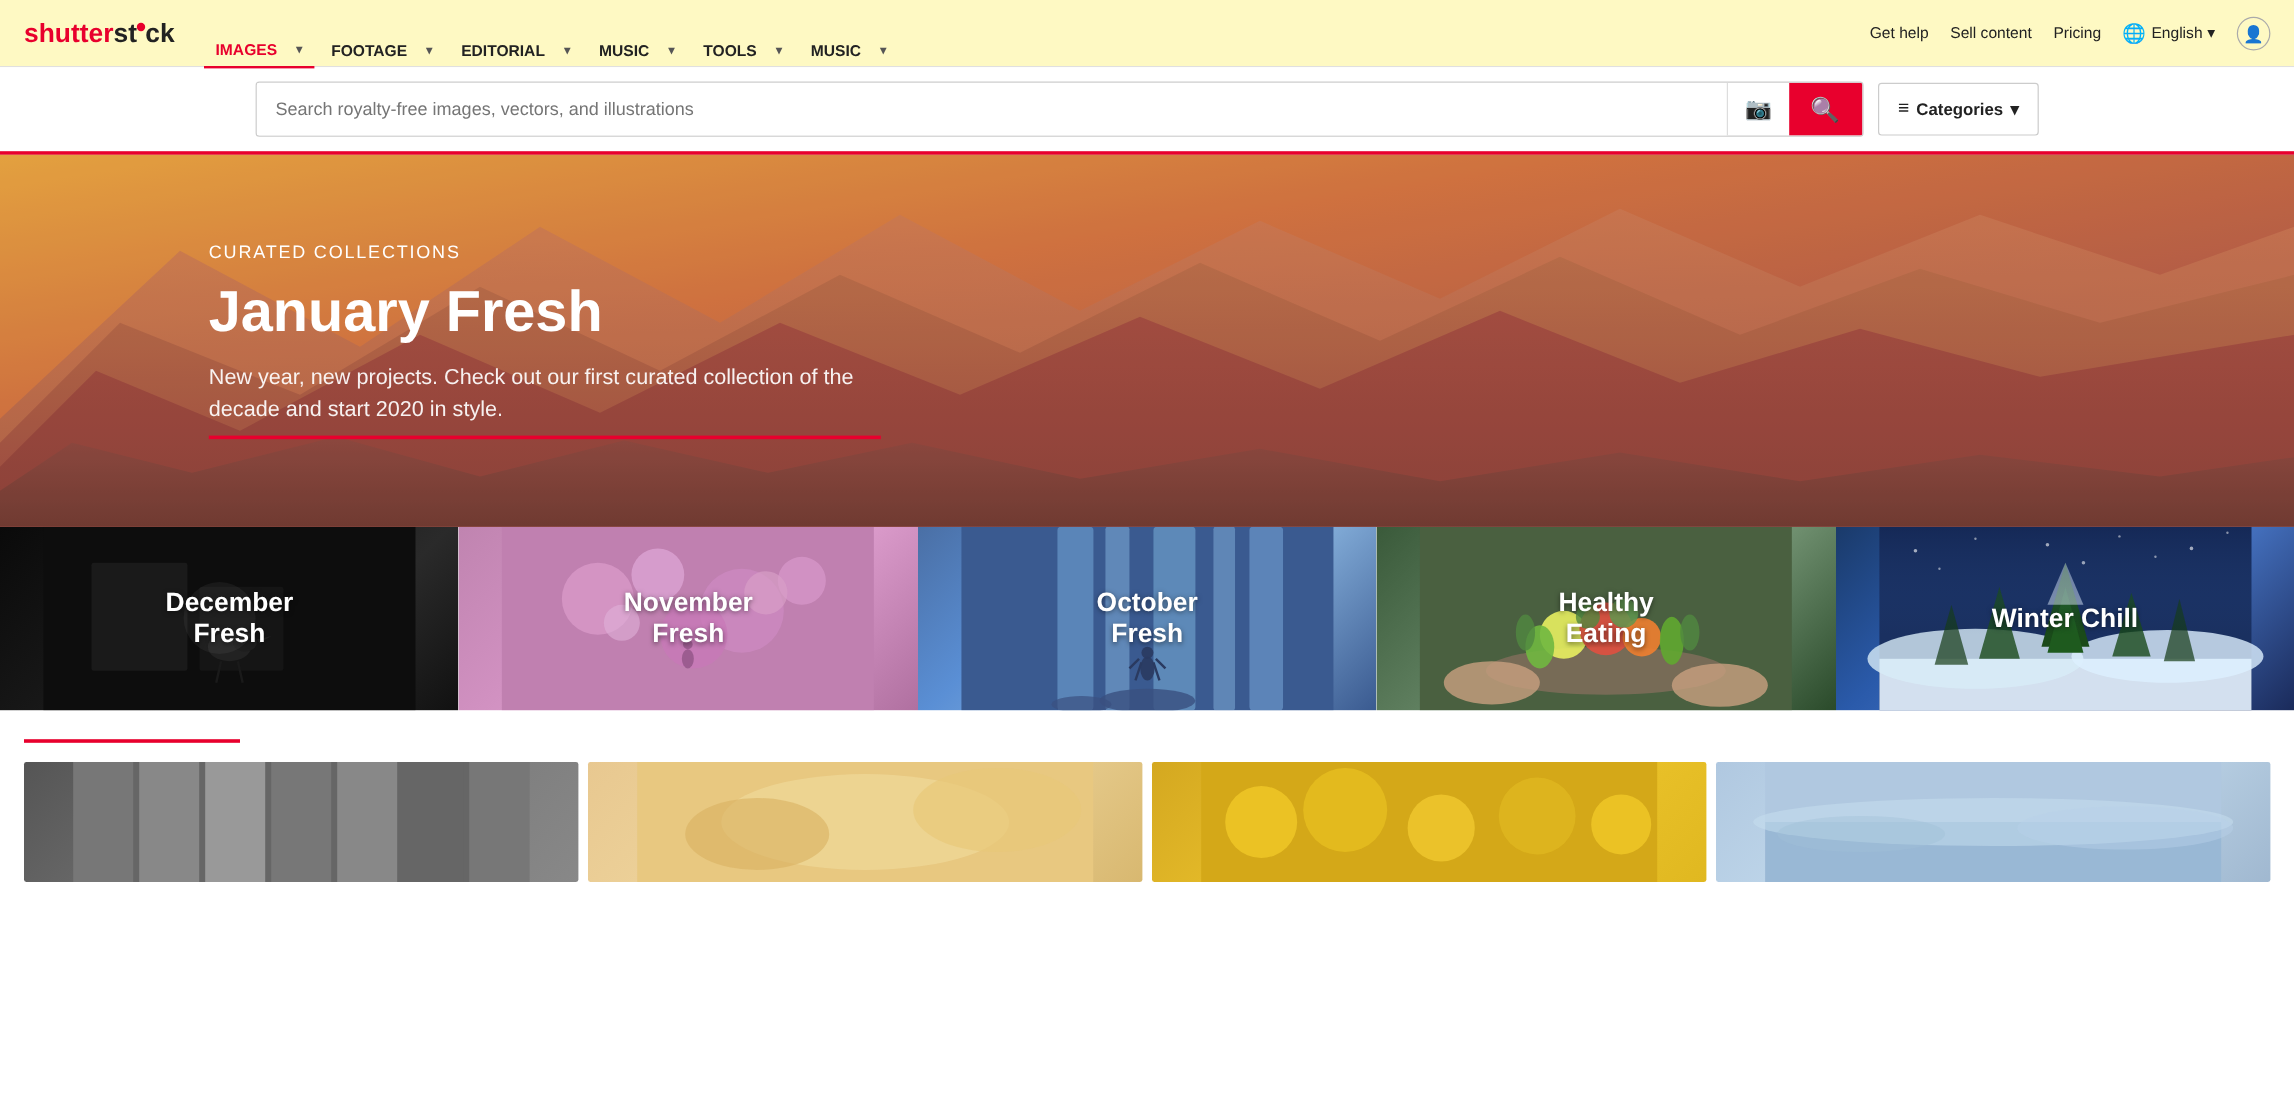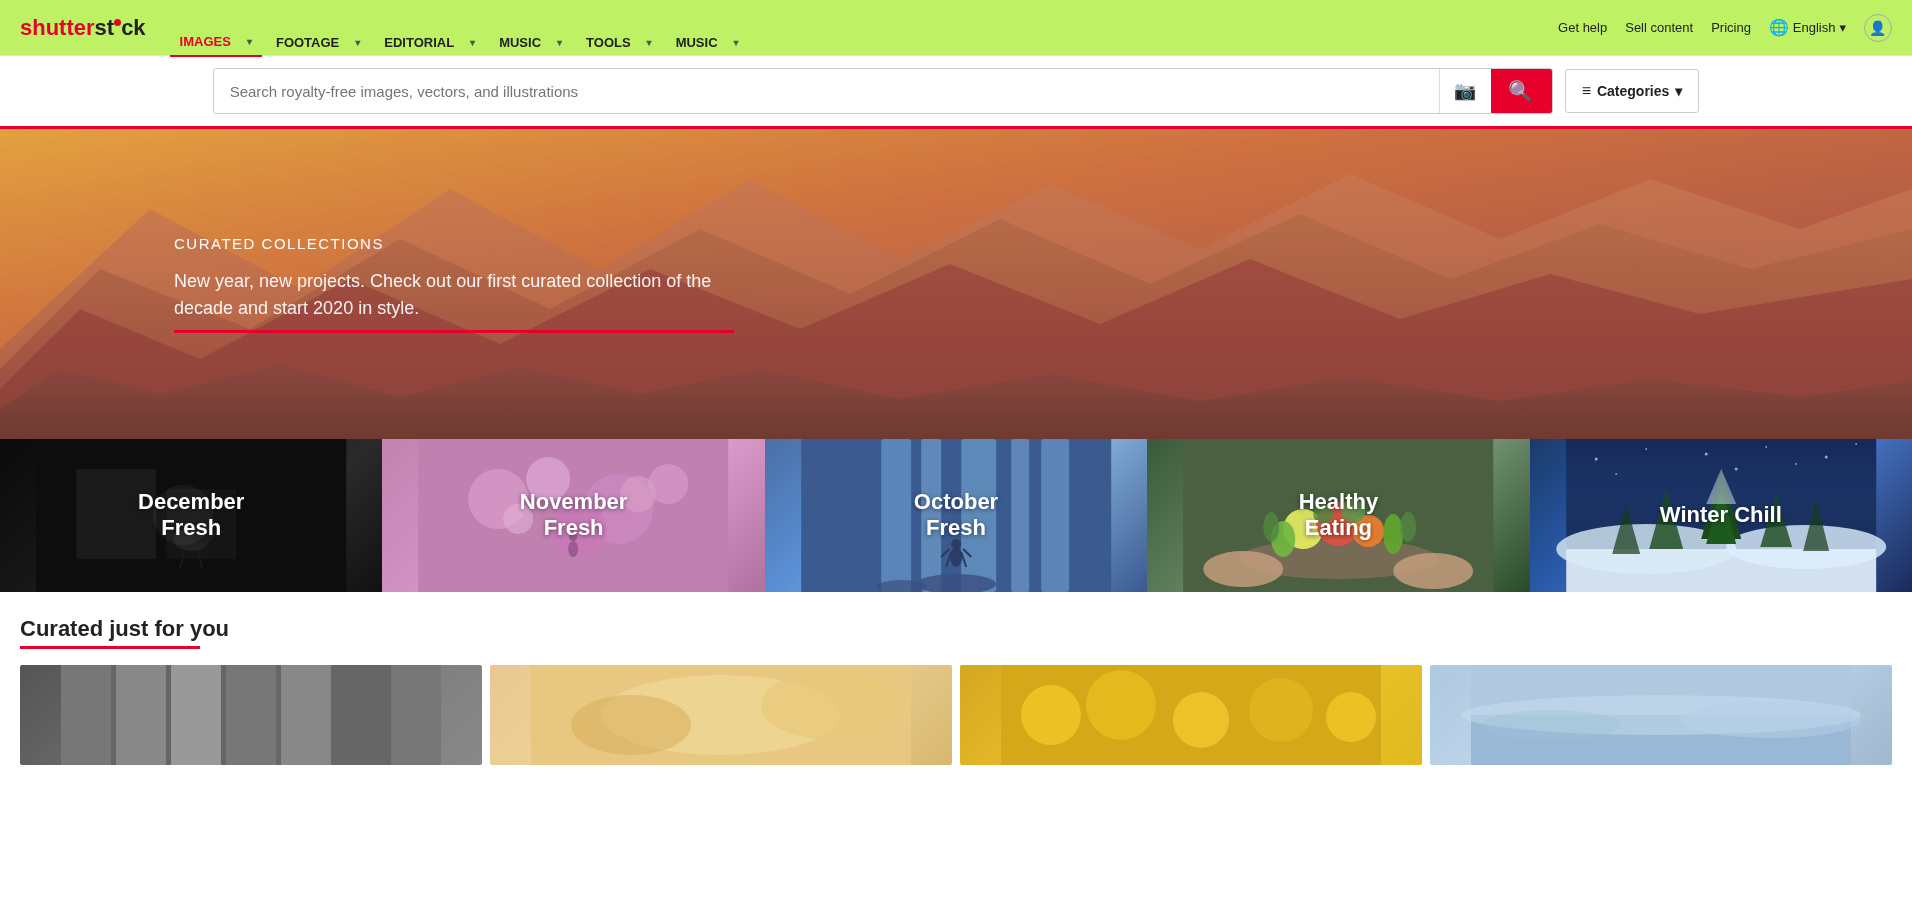--- a/index.html
+++ b/index.html
@@ -5,21 +5,21 @@
     * { margin: 0; padding: 0; box-sizing: border-box; }
     body { font-family: Arial, Helvetica, sans-serif; background: #fff; overflow-x: hidden; }
 
     
     .header {
       display: flex;
       align-items: center;
       padding: 0 20px;
       height: 56px;
       border-bottom: 1px solid #e0e0e0;
-      background: #bef264;
+      background: #fef9c3;
     }
     .logo {
       display: flex;
       align-items: center;
       margin-right: 24px;
       text-decoration: none;
     }
 
     nav { display: flex; align-items: center; gap: 4px; }
     .nav-item {
@@ -363,20 +363,21 @@
 
     <polygon points="0,260 80,180 200,230 350,150 500,215 650,140 800,200 950,135 1100,195 1250,130 1400,190 1550,145 1700,185 1912,150 1912,310 0,310" fill="url(#mtn3)"></polygon>
 
     <polygon points="0,280 60,240 160,265 280,235 400,268 520,238 640,265 760,240 900,270 1050,245 1200,272 1350,248 1500,272 1650,250 1800,268 1912,252 1912,310 0,310" fill="url(#mtn4)"></polygon>
 
     <rect width="1912" height="310" fill="rgba(200,120,60,0.15)"></rect>
   </svg>
 
   <div class="hero-content">
     <div class="hero-label">CURATED COLLECTIONS</div>
+    <div class="hero-title">January Fresh</div>
     <div class="hero-desc">New year, new projects. Check out our first curated collection of the decade and start 2020 in style.</div>
   </div>
 </div>
 
 <div class="collections">
 
   <div class="collection-card card-december">
     <div class="card-bg">
       <svg width="100%" height="100%" viewBox="0 0 310 153" xmlns="http://www.w3.org/2000/svg">
         <rect width="310" height="153" fill="#0d0d0d"></rect>
@@ -501,21 +502,20 @@
           </linearGradient>
         </defs>
       </svg>
     </div>
     <div class="card-label">Winter Chill</div>
   </div>
 
 </div>
 
 <div class="curated-section">
-  <div class="curated-title">Curated just for you</div>
   <div class="curated-underline"></div>
   <div class="curated-grid">
     <div class="curated-item curated-item-1">
       <svg width="100%" height="100%" viewBox="0 0 380 100" xmlns="http://www.w3.org/2000/svg">
         <rect width="380" height="100" fill="#666"></rect>
         <rect x="0" y="0" width="50" height="100" fill="#777"></rect>
         <rect x="55" y="0" width="50" height="100" fill="#888"></rect>
         <rect x="110" y="0" width="50" height="100" fill="#999"></rect>
         <rect x="165" y="0" width="50" height="100" fill="#777"></rect>
         <rect x="220" y="0" width="50" height="100" fill="#888"></rect>

